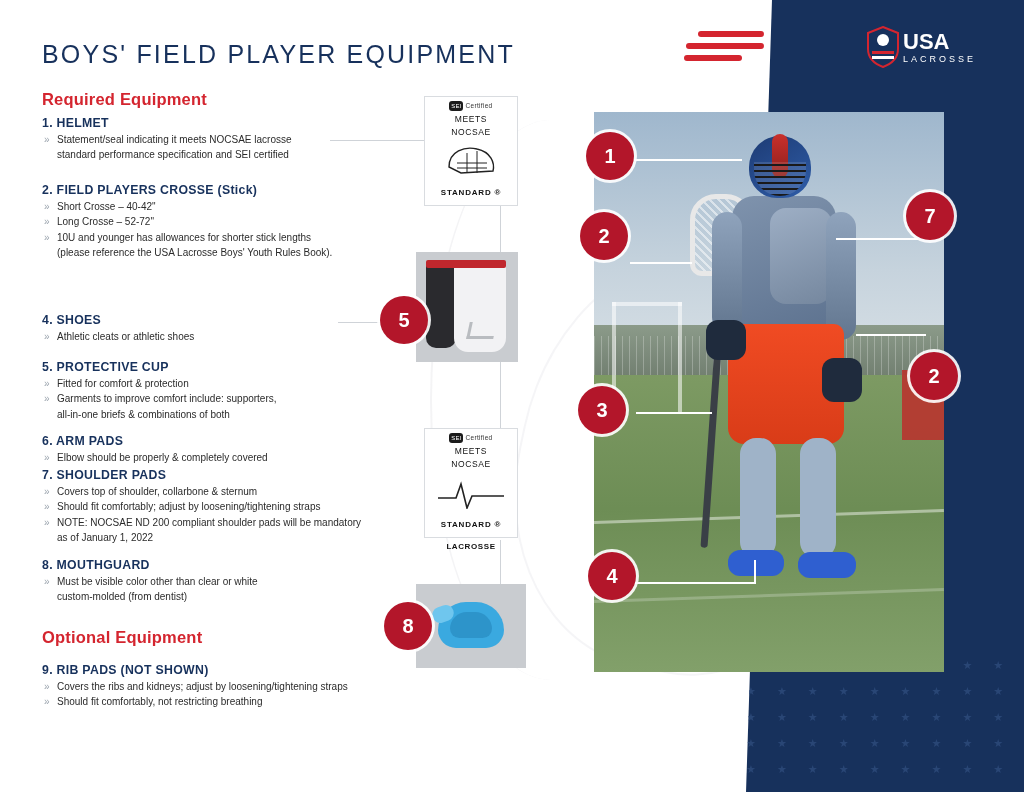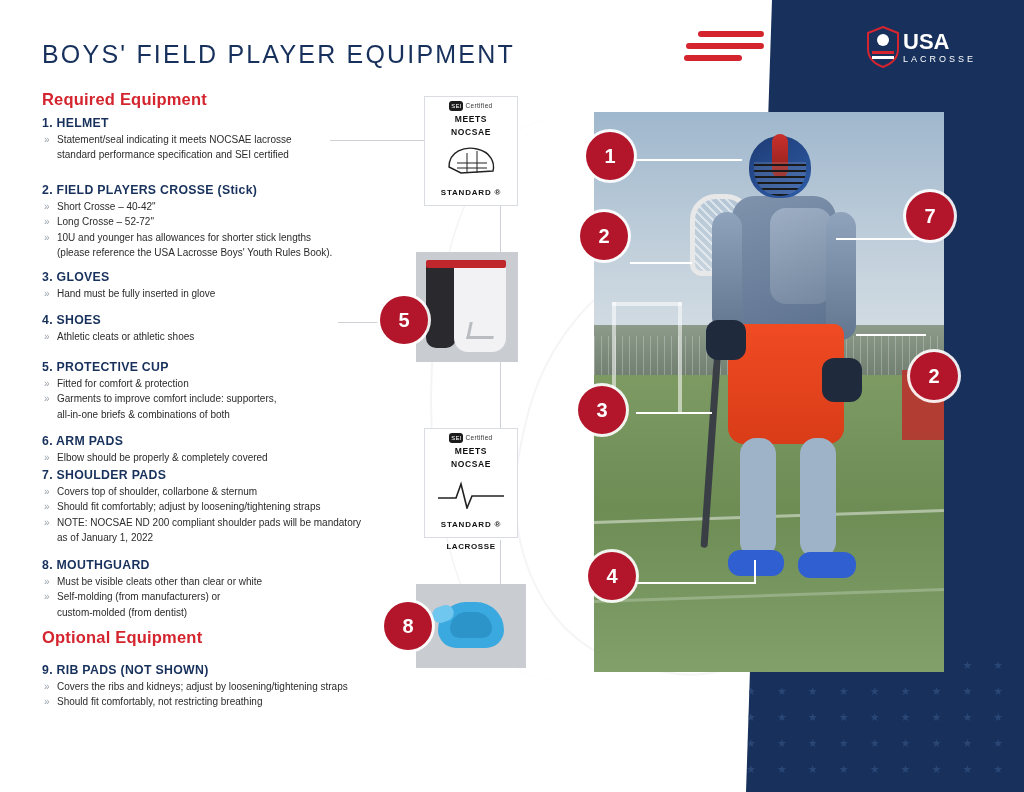--- a/index.html
+++ b/index.html
@@ -85,21 +85,21 @@
 
   
   .thumb{position:absolute;background:#c9ccd0;}
 
   
   .seal{
     position:absolute;width:92px;height:108px;background:#fff;
     border:1px solid #d9dce0;text-align:center;
   }
   .seal .tiny{font-size:6.5px;color:#333;margin-top:4px;letter-spacing:.3px;}
-  .seal .meets{font-size:8.5px;font-weight:bold;color:#111;letter-spacing:.6px;line-height:10px;margin-top:3px;}
+  .seal .meets{font-size:8.5px;font-weight:normal;color:#111;letter-spacing:.6px;line-height:10px;margin-top:3px;}
   .seal .std{font-size:8px;font-weight:bold;color:#111;letter-spacing:.8px;position:absolute;bottom:8px;width:100%;left:0;}
   .seal .lax{font-size:8px;font-weight:bold;color:#111;letter-spacing:.6px;position:absolute;bottom:-14px;width:100%;left:0;}
   .seal .sei{display:inline-block;width:14px;height:10px;border-radius:3px;background:#1b1b1b;color:#fff;font-size:6px;line-height:10px;vertical-align:middle;}
 
   
   .line{position:absolute;background:#cfd3d8;}
   .vline{width:1px;}
   .hline{height:1px;}
 
   
@@ -211,26 +211,20 @@
   <div class="item" style="top:183px">
     <div class="t">2. FIELD PLAYERS CROSSE (Stick)</div>
     <ul class="bullets">
       <li>Short Crosse – 40-42"</li>
       <li>Long Crosse – 52-72"</li>
       <li>10U and younger has allowances for shorter stick lengths</li>
       <li class="cont">(please reference the USA Lacrosse Boys' Youth Rules Book).</li>
     </ul>
   </div>
 
-  <div class="item" style="top:270px">
-    <div class="t">3. GLOVES</div>
-    <ul class="bullets">
-      <li>Hand must be fully inserted in glove</li>
-    </ul>
-  </div>
 
   <div class="item" style="top:313px">
     <div class="t">4. SHOES</div>
     <ul class="bullets">
       <li>Athletic cleats or athletic shoes</li>
     </ul>
   </div>
 
   <div class="item" style="top:360px">
     <div class="t">5. PROTECTIVE CUP</div>
@@ -254,22 +248,21 @@
       <li>Covers top of shoulder, collarbone &amp; sternum</li>
       <li>Should fit comfortably; adjust by loosening/tightening straps</li>
       <li>NOTE: NOCSAE ND 200 compliant shoulder pads will be mandatory</li>
       <li class="cont">as of January 1, 2022</li>
     </ul>
   </div>
 
   <div class="item" style="top:558px">
     <div class="t">8. MOUTHGUARD</div>
     <ul class="bullets">
-      <li>Must be visible cleats other than clear or white</li>
-      <li>Self-molding (from manufacturers) or</li>
+      <li>Must be visible color other than clear or white</li>
       <li class="cont">custom-molded (from dentist)</li>
     </ul>
   </div>
 
   <div class="item" style="top:663px">
     <div class="t">9. RIB PADS (NOT SHOWN)</div>
     <ul class="bullets">
       <li>Covers the ribs and kidneys; adjust by loosening/tightening straps</li>
       <li>Should fit comfortably, not restricting breathing</li>
     </ul>

